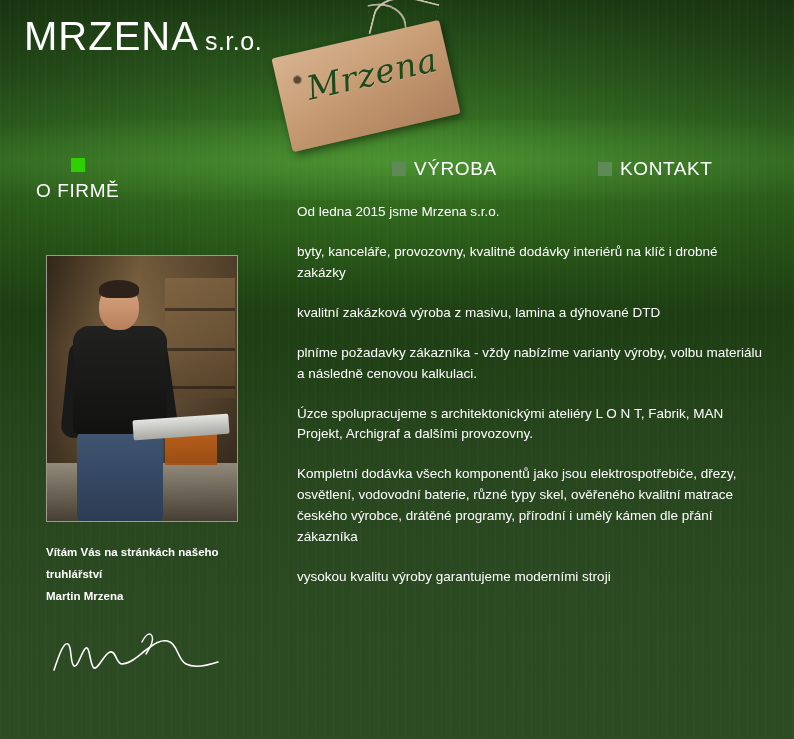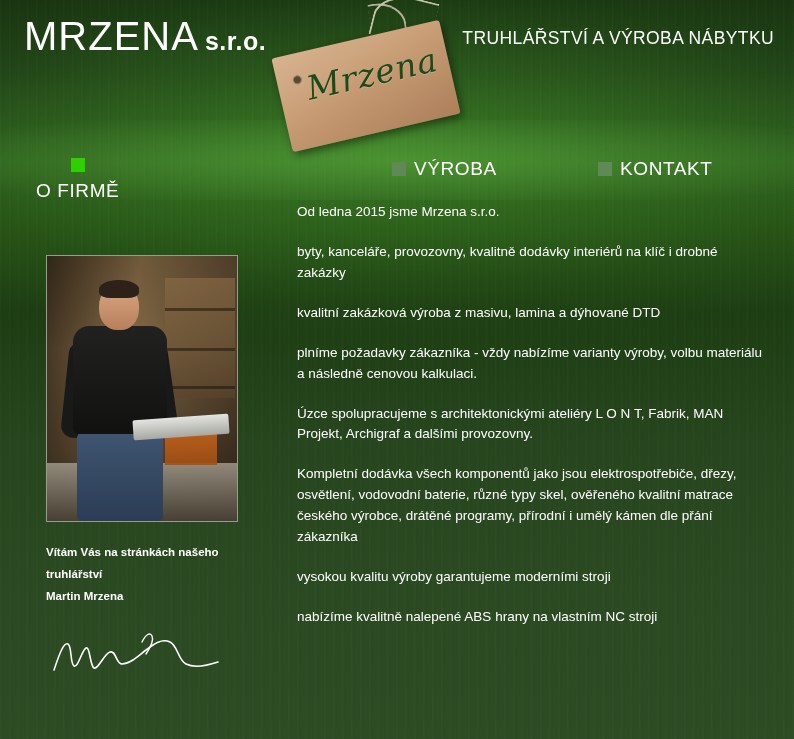--- a/index.html
+++ b/index.html
@@ -65,21 +65,21 @@
     letter-spacing: 0.5px;
     white-space: nowrap;
   }
   .brand .brand-main {
     font-size: 40px;
     font-weight: 400;
     letter-spacing: 1px;
   }
   .brand .brand-suffix {
     font-size: 25px;
-    font-weight: 700;
+    font-weight: 400;
     margin-left: 6px;
   }
 
   .tagline {
     position: absolute;
     right: 20px;
     top: 28px;
     color: #ffffff;
     font-size: 17.5px;
     letter-spacing: 0.4px;
@@ -318,21 +318,20 @@
 <body>
 
 <div class="page">
 
   <div class="header">
 
     <div class="brand">
       <span class="brand-main">MRZENA</span><span class="brand-suffix">s.r.o.</span>
     </div>
 
-    <div class="tagline">TRUHLÁŘSTVÍ A VÝROBA NÁBYTKU</div>
 
     <div class="tag-wrap">
       <div class="tag-string"></div>
       <div class="tag-string2"></div>
       <div class="tag">
         <div class="tag-hole"></div>
         <div class="tag-script">Mrzena</div>
       </div>
     </div>
   </div>
@@ -382,16 +381,15 @@
   </div>
 
   <div class="content">
     <p>Od ledna 2015 jsme Mrzena s.r.o.</p>
     <p>byty, kanceláře, provozovny, kvalitně dodávky interiérů na klíč i drobné zakázky</p>
     <p>kvalitní zakázková výroba z masivu, lamina a dýhované DTD</p>
     <p>plníme požadavky zákazníka - vždy nabízíme varianty výroby, volbu materiálu a následně cenovou kalkulaci.</p>
     <p>Úzce spolupracujeme s architektonickými ateliéry L O N T, Fabrik, MAN Projekt, Archigraf a dalšími provozovny.</p>
     <p>Kompletní dodávka všech komponentů jako jsou elektrospotřebiče, dřezy, osvětlení, vodovodní baterie, různé typy skel, ověřeného kvalitní matrace českého výrobce, drátěné programy, přírodní i umělý kámen dle přání zákazníka</p>
     <p>vysokou kvalitu výroby garantujeme moderními stroji</p>
-    <p>nabízíme kvalitně nalepené ABS hrany na vlastním NC stroji</p>
   </div>
 
 </div>
 
 </body></html>

